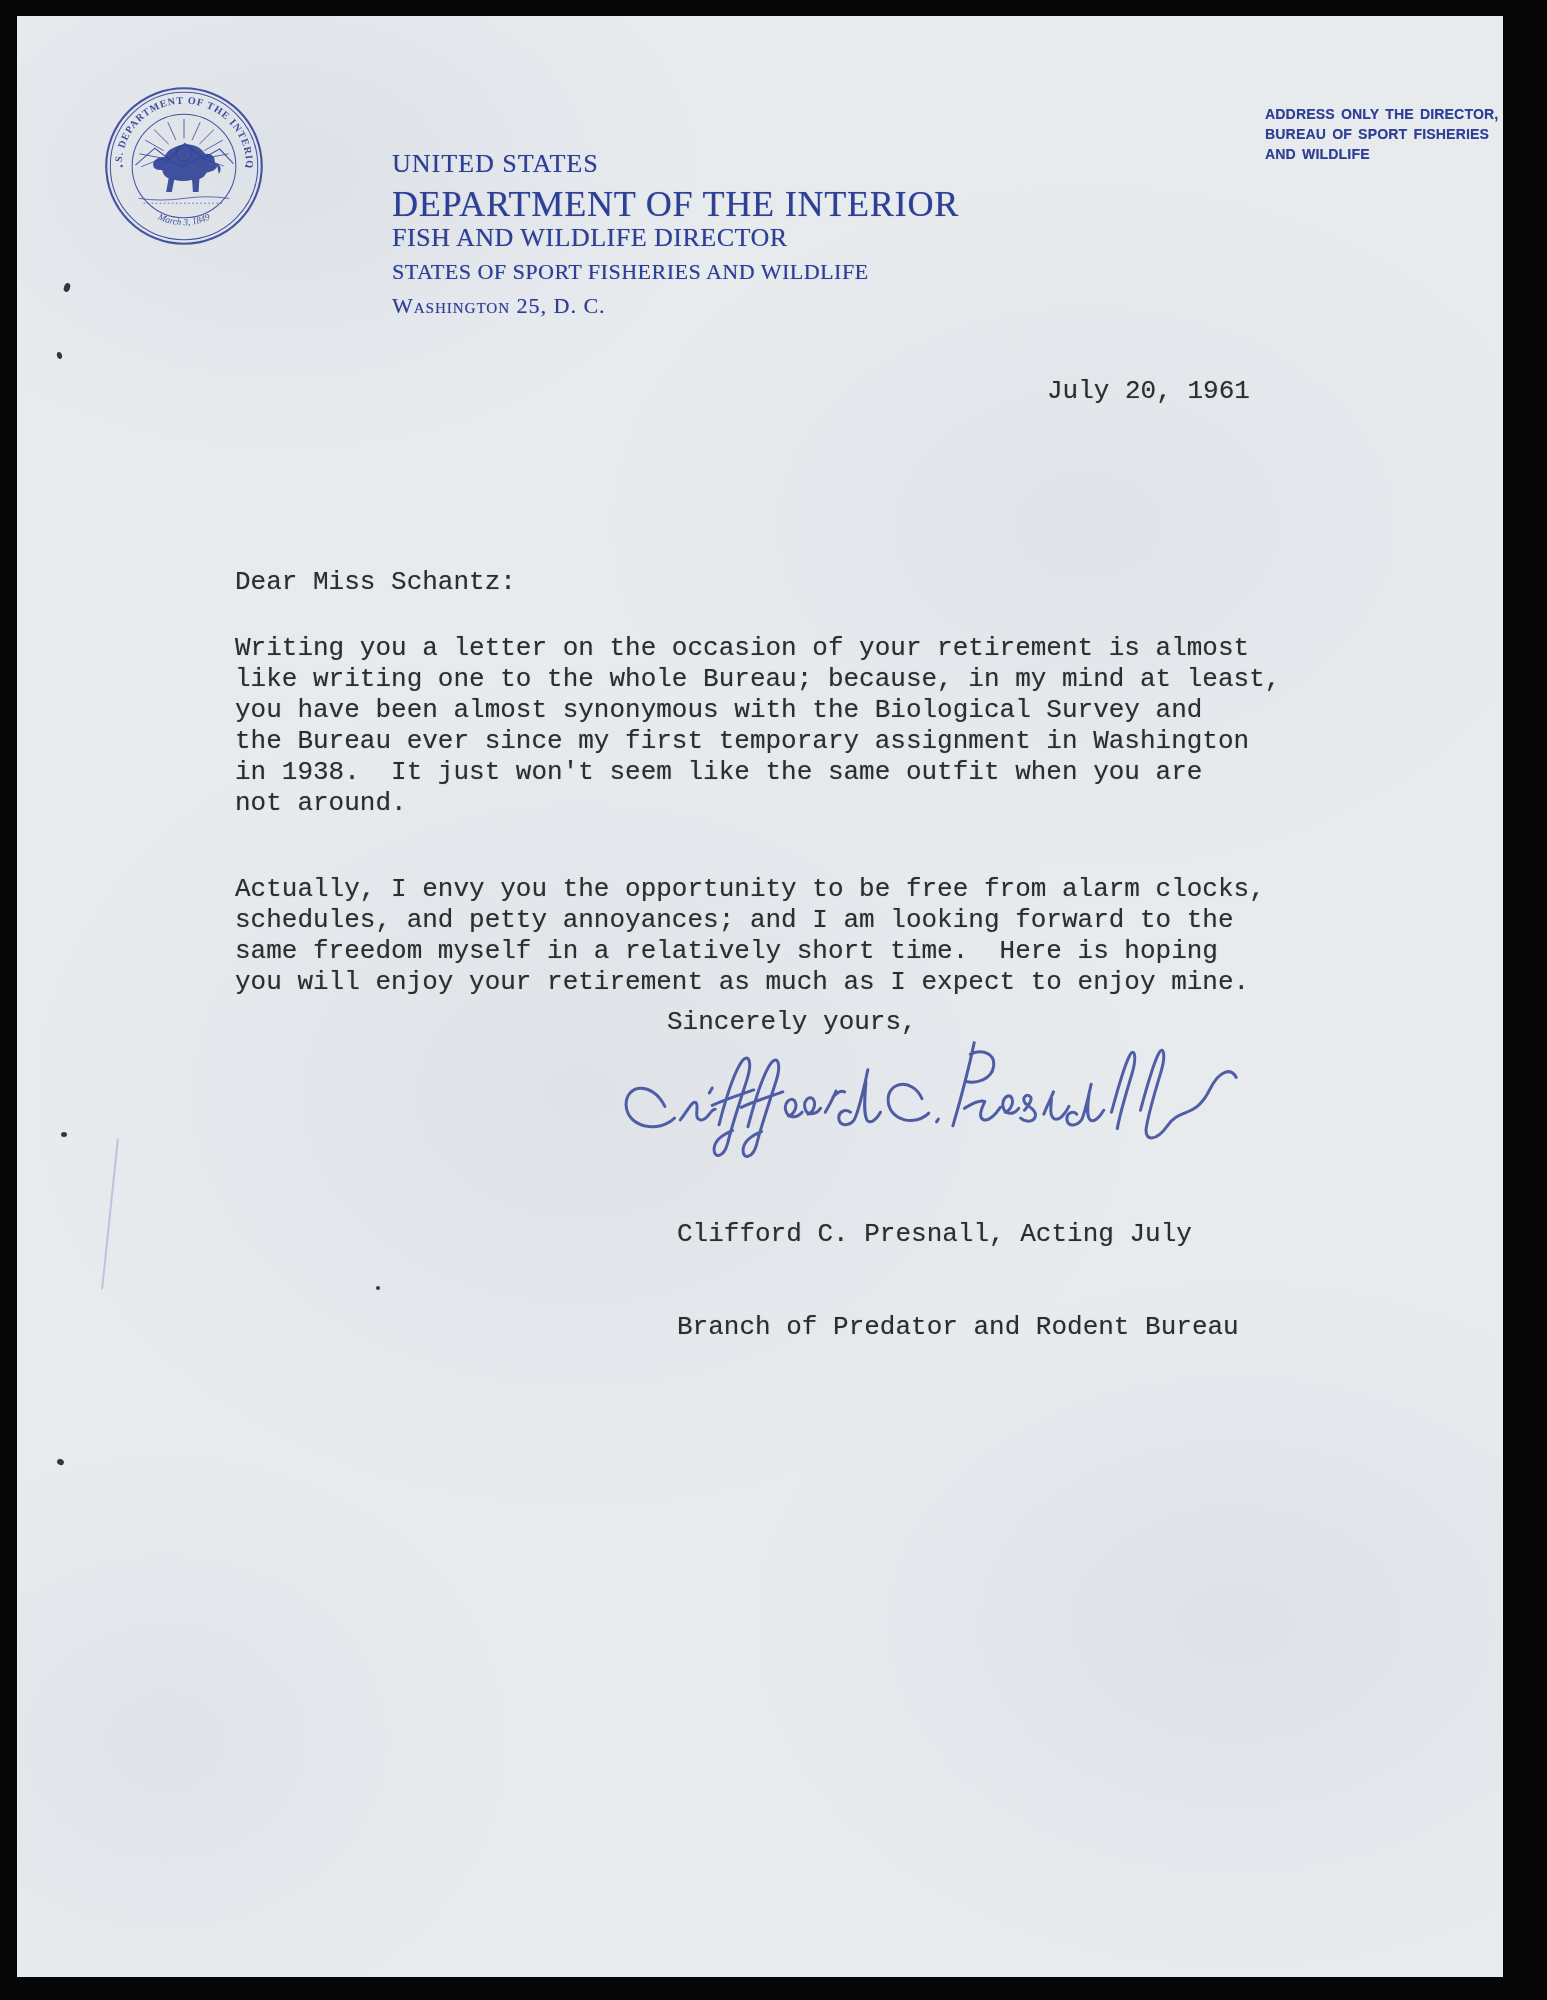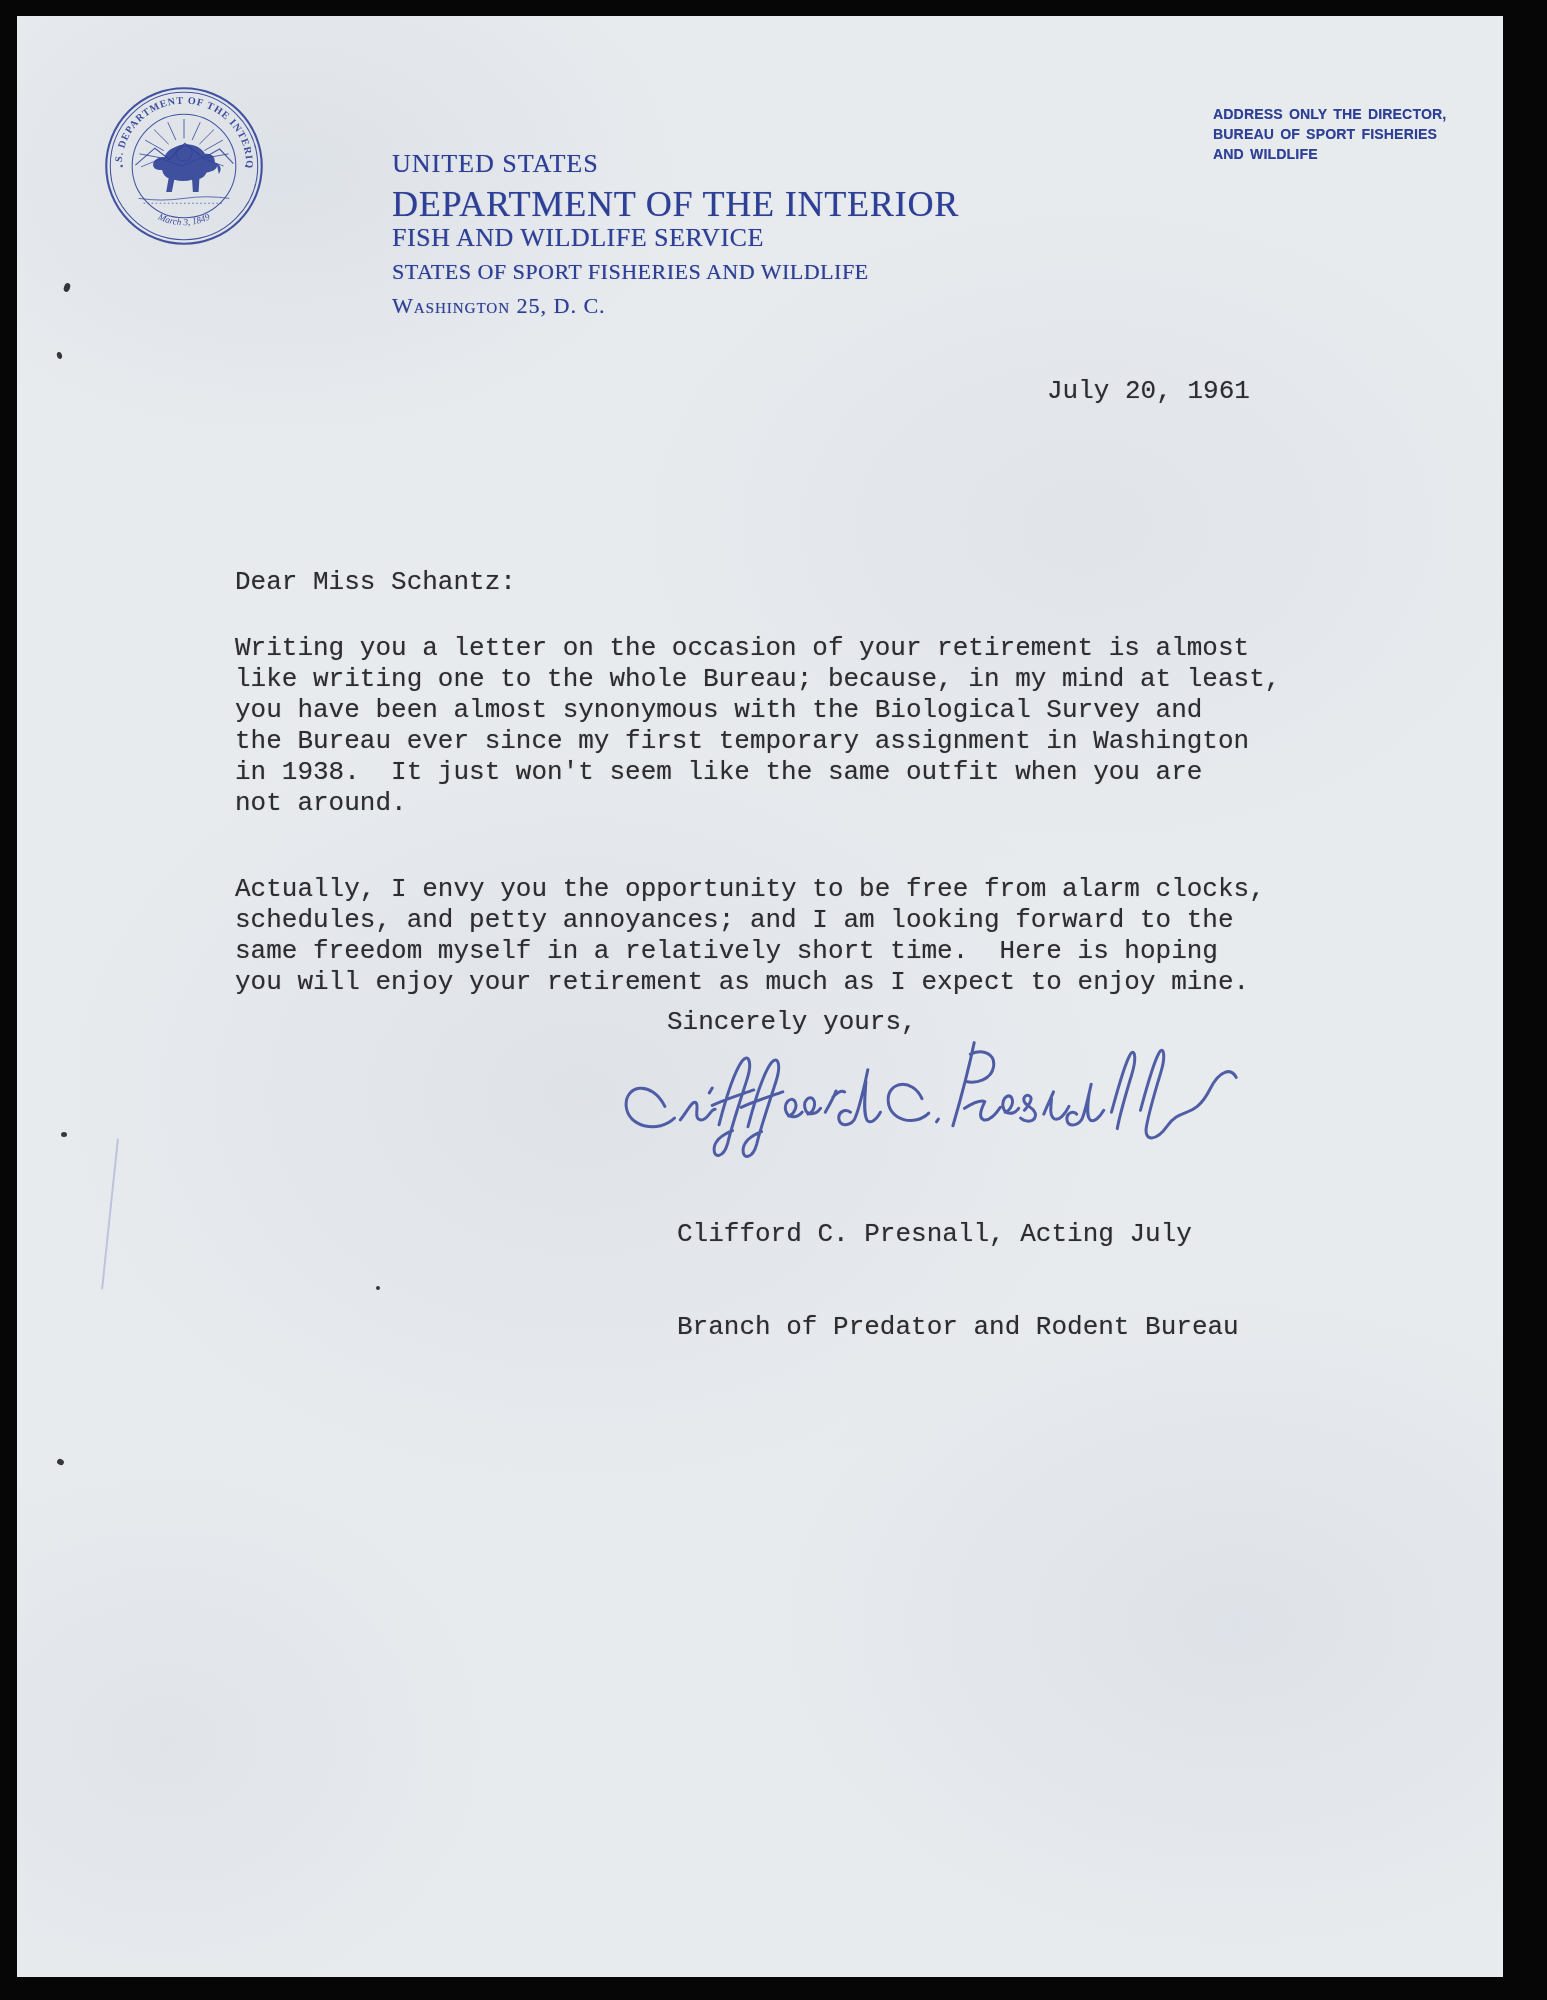--- a/index.html
+++ b/index.html
@@ -23,21 +23,21 @@
   
   .seal{position:absolute;left:86px;top:69px;width:162px;height:162px;}
   .hdr{position:absolute;left:375px;width:700px;text-align:left;
        color:#2e3f96;font-family:"Liberation Serif", serif;
        text-shadow:0.3px 0.3px 0.7px rgba(46,63,150,.55);}
   .h1{top:133px;font-size:26px;letter-spacing:1px;}
   .h2{top:167px;font-size:36px;letter-spacing:0.8px;}
   .h3{top:207px;font-size:26px;letter-spacing:0.5px;}
   .h4{top:243px;font-size:22px;letter-spacing:0.5px;}
   .h5{top:277px;font-size:22px;font-variant:small-caps;letter-spacing:1px;}
-  .addr{position:absolute;left:1196px;top:88px;width:260px;
+  .addr{position:absolute;left:1248px;top:88px;width:260px;
         color:#2e3f96;font-family:"Liberation Sans", sans-serif;
         font-weight:bold;font-size:14px;line-height:20px;letter-spacing:0.2px;
         word-spacing:2px;text-shadow:0.2px 0.2px 0.5px rgba(46,63,150,.5);}
   
   .type{
     font-family:"Liberation Mono","DejaVu Sans Mono", monospace;
     color:#2d2c31;
     text-shadow:0 0 1px rgba(35,33,40,.38);
     position:absolute;
   }
@@ -102,21 +102,21 @@
              l3 17 h-7 l-3 -15 c-7 2 -15 2 -22 0 l-1 15 h-7 l-1 -16
              c-4 -1 -7 -4 -9 -8 c-5 -1 -11 -2 -13 -8 z"></path>
     <g stroke="#2e3f96" opacity="0.8" fill="none">
       <path d="M44 140 q28 4 56 0 q28 -4 56 0" stroke-width="1.1"></path>
       <line x1="50" y1="146" x2="150" y2="146" stroke-width="1" stroke-dasharray="2 3"></line>
     </g>
   </svg>
 
   <div class="hdr h1">UNITED STATES</div>
   <div class="hdr h2">DEPARTMENT OF THE INTERIOR</div>
-  <div class="hdr h3">FISH AND WILDLIFE SERVICE</div>
+  <div class="hdr h3">FISH AND WILDLIFE DIRECTOR</div>
   <div class="hdr h4">STATES OF SPORT FISHERIES AND WILDLIFE</div>
   <div class="hdr h5">Washington 25, D. C.</div>
 
   <div class="addr">
     <div>ADDRESS ONLY THE DIRECTOR,</div>
     <div>BUREAU OF SPORT FISHERIES</div>
     <div>AND WILDLIFE</div>
   </div>
 
   <div class="type date">July 20, 1961</div>

